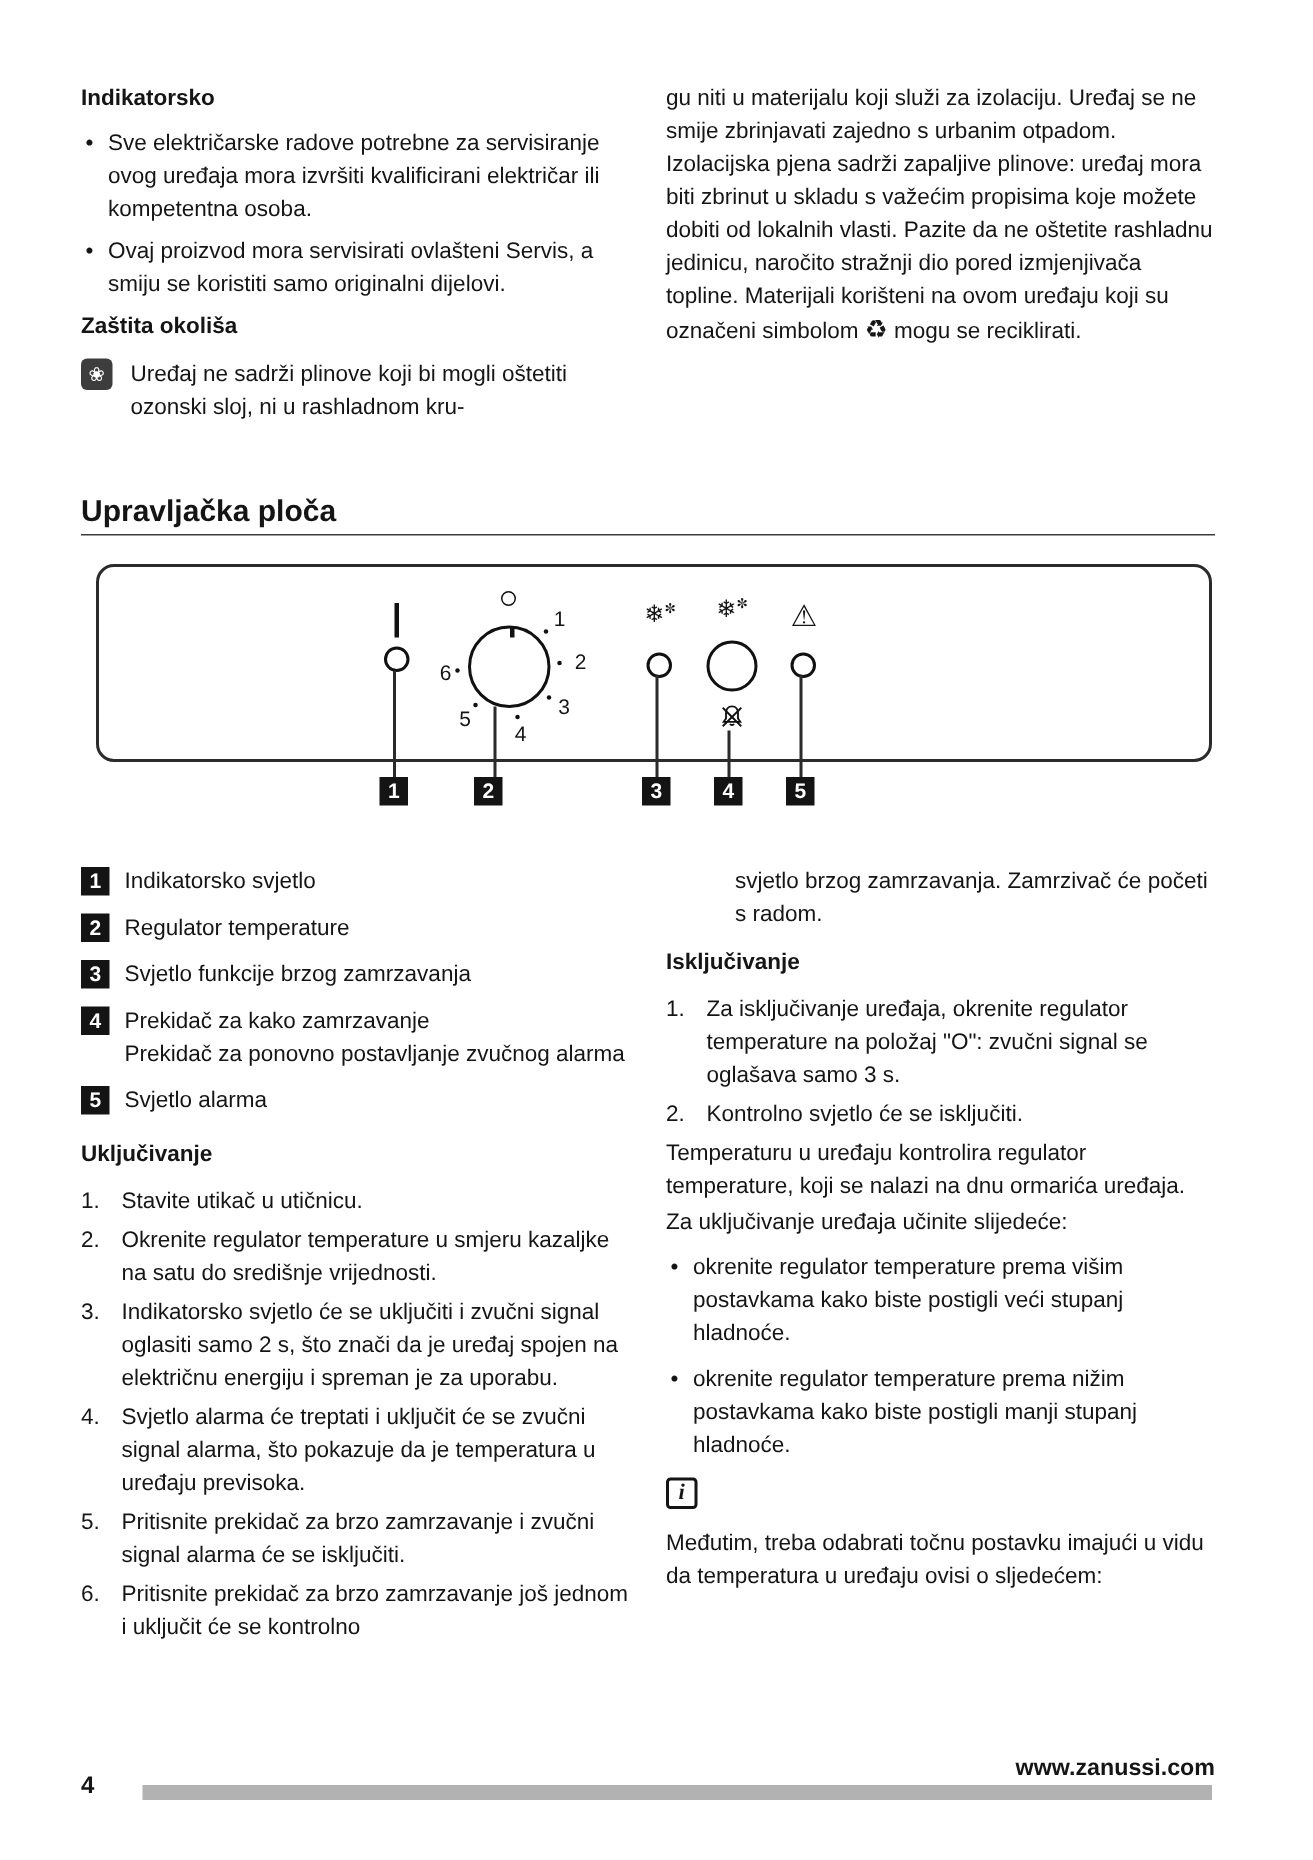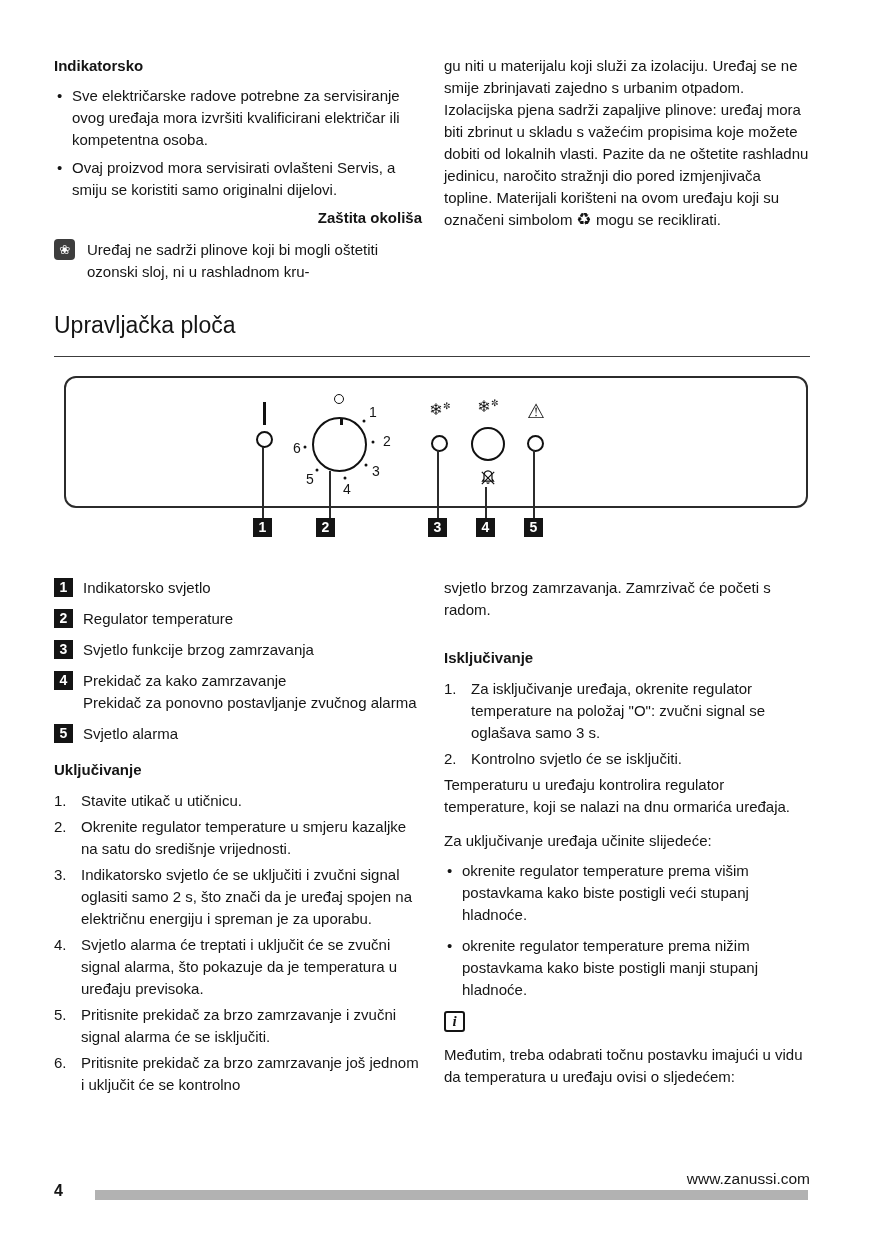--- a/index.html
+++ b/index.html
@@ -8,27 +8,27 @@
     position:relative; width:875px; height:1240px; background:#fff;
     font-family:"Liberation Sans","DejaVu Sans",sans-serif;
     color:#151515; font-size:15px; line-height:22px; overflow:hidden;
   }
   .col { position:absolute; }
   .top-left  { left:54px;  top:55px; width:368px; }
   .top-right { left:444px; top:55px; width:368px; }
   .h { font-weight:bold; margin-bottom:8px; }
   .bullet { position:relative; padding-left:18px; margin-bottom:6px; }
   .bullet::before { content:"•"; position:absolute; left:3px; }
-  .mt { margin-top:0;text-align:right; }
+  .mt { margin-top:0; }
   .eco-row { display:flex; gap:12px; margin-top:10px; }
   .eco-icon { flex:0 0 auto; width:21px; height:21px; background:#3d3d3d; border-radius:4px;
               color:#fff; font-size:13px; line-height:21px; text-align:center; }
   .recycle-glyph { font-size:17px; }
 
-  .section-title { position:absolute; left:54px; top:312px; font-size:23px; font-weight:normal; line-height:26px; }
+  .section-title { position:absolute; left:54px; top:328px; font-size:20px; font-weight:bold; line-height:26px; }
   .title-rule { position:absolute; left:54px; top:356px; width:756px; height:1px; background:#3c3c3c; }
 
   .panel-box { position:absolute; left:64px; top:376px; width:744px; height:132px;
                border:2px solid #2b2b2b; border-radius:12px; background:#fff; }
   .abs-c { position:absolute; transform:translate(-50%,-50%); white-space:nowrap; }
   .power-mark { position:absolute; left:197px; top:24px; width:3px; height:23px; background:#111; }
   .ring { position:absolute; border:2px solid #111; border-radius:50%; background:#fff; }
   .ind-sm { width:17px; height:17px; }
   .dial { position:absolute; left:246px; top:39px; width:55px; height:55px;
           border:2.5px solid #111; border-radius:50%; }
@@ -48,27 +48,27 @@
   .lower-left  { left:54px;  top:577px; width:370px; }
   .lower-right { left:444px; top:577px; width:368px; }
   .legend-row { display:flex; gap:10px; margin-bottom:9px; align-items:flex-start; }
   .legend-badge { flex:0 0 auto; width:19px; height:19px; margin-top:1px; background:#141414;
                   color:#fff; font-size:14px; font-weight:bold; text-align:center; line-height:19px; }
   .sub-h { font-weight:bold; margin:14px 0 9px; }
   .step { display:flex; margin-bottom:4px; }
   .step-n { flex:0 0 27px; }
   .step-t { flex:1; }
   .para { margin-bottom:8px; }
-  .para-tight { margin-bottom:12px; }
+  .para-tight { margin-bottom:2px; }
   .info-row { display:flex; gap:14px; margin:10px 0 12px; }
   .info-icon { flex:0 0 auto; width:21px; height:21px; border:2px solid #141414; border-radius:3px;
                font-family:"Liberation Serif","DejaVu Serif",serif; font-weight:bold; font-style:italic;
                font-size:15px; line-height:17px; text-align:center; }
   .footer-page { position:absolute; left:54px; top:1180px; font-size:16px; font-weight:bold; }
-  .footer-site { position:absolute; right:65px; top:1168px; font-size:15.5px; font-weight:normal; }
+  .footer-site { position:absolute; right:65px; top:1168px; font-size:15.5px; font-weight:bold; }
   .footer-bar { position:absolute; left:95px; top:1190px; width:713px; height:10px; background:#b2b2b2; }
   svg { display:block; }
 </style>
 </head>
 <body>
 
 <div class="page">
 
   <div class="col top-left">
     <div class="h">Indikatorsko</div>
@@ -192,23 +192,23 @@
       <span class="step-n">5.</span>
       <span class="step-t">Pritisnite prekidač za brzo zamrzavanje i zvučni signal alarma će se isključiti.</span>
     </div>
     <div class="step">
       <span class="step-n">6.</span>
       <span class="step-t">Pritisnite prekidač za brzo zamrzavanje još jednom i uključit će se kontrolno</span>
     </div>
   </div>
 
   <div class="col lower-right">
-    <div class="para" style="margin-bottom:6px;">svjetlo brzog zamrzavanja. Zamrzivač će početi s radom.</div>
-
-    <div class="sub-h" style="margin-top:26px;">Isključivanje</div>
+    <div class="para" style="margin-bottom:6px;margin-left:46px;">svjetlo brzog zamrzavanja. Zamrzivač će početi s radom.</div>
+
+    <div class="sub-h" style="margin-top:10px;">Isključivanje</div>
     <div class="step">
       <span class="step-n">1.</span>
       <span class="step-t">Za isključivanje uređaja, okrenite regulator temperature na položaj "O": zvučni signal se oglašava samo 3 s.</span>
     </div>
     <div class="step">
       <span class="step-n">2.</span>
       <span class="step-t">Kontrolno svjetlo će se isključiti.</span>
     </div>
 
     <div class="para para-tight">Temperaturu u uređaju kontrolira regulator temperature, koji se nalazi na dnu ormarića uređaja.</div>

